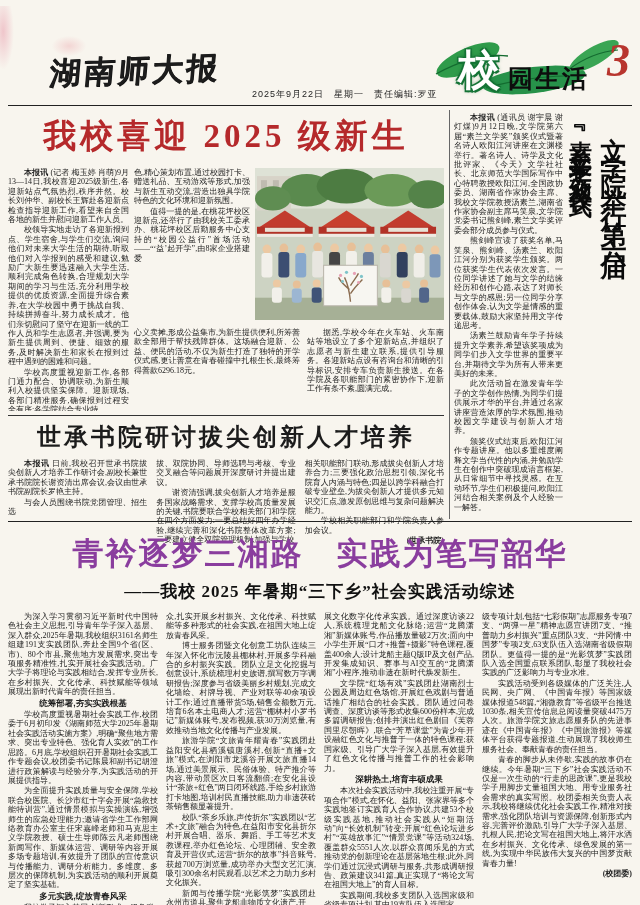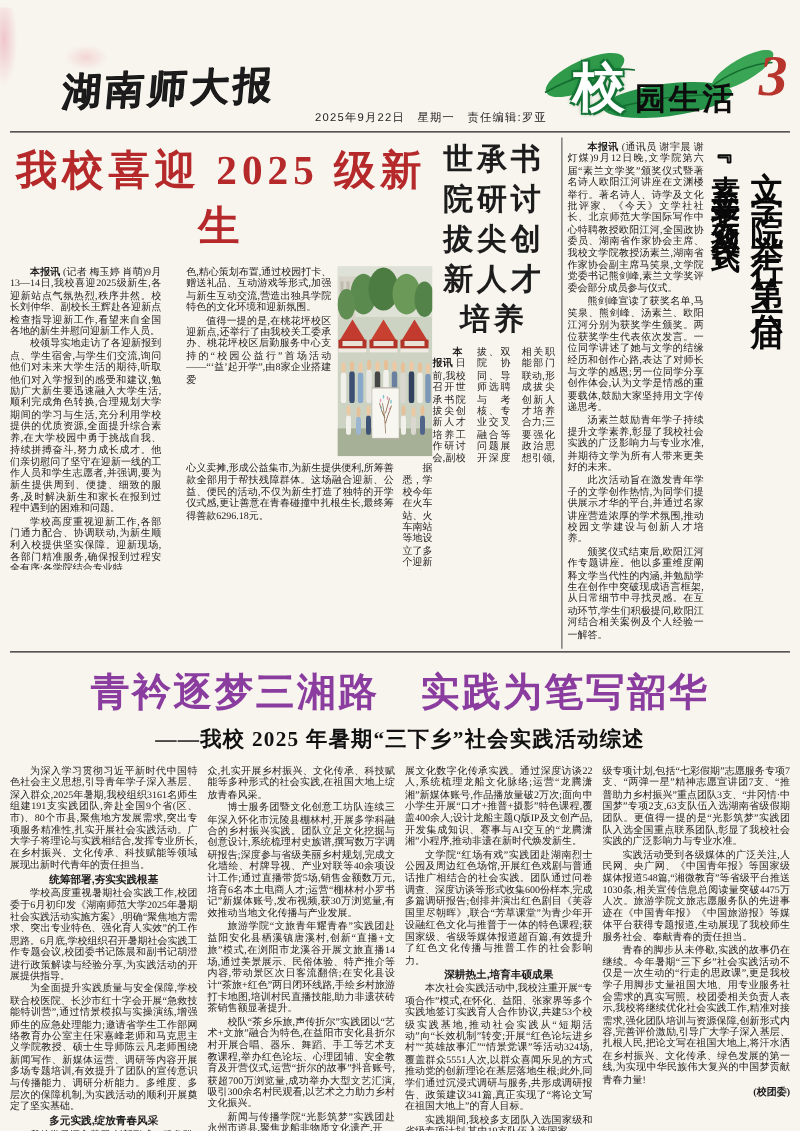--- a/index.html
+++ b/index.html
@@ -37,41 +37,41 @@
     position:absolute; left:92px; top:22px; font-size:25px; font-weight:bold; color:#0d0d0d;
     font-family:"Liberation Sans","DejaVu Sans",sans-serif; letter-spacing:2px;
   }
   .page-num {
     position:absolute; right:6px; top:-6px; font-size:46px; font-weight:bold;
     font-style:italic; color:#b8352e; font-family:"Liberation Serif",serif;
   }
 
   
   .main-row { display:flex; margin:0 8px; height:413px; border-bottom:1.5px solid #222; }
-  .left-block { width:438px; display:flex; flex-direction:row; }
+  .left-block { width:438px; display:flex; flex-direction:column; }
   .v-rule { width:1px; background:#666; margin:2px 4px 2px 5px; }
   .right-block { flex:1; display:flex; }
 
   
   .bodytext { font-size:8px; line-height:9.4px; text-align:justify; overflow:hidden; }
   .bodytext p { margin:0 0 1px 0; text-indent:2em; }
   .bodytext p.cont { text-indent:0; }
   .bodytext p.sig { text-indent:0; text-align:right; font-weight:bold; }
   .bodytext b { font-weight:bold;margin-top:26px; }
   .subhead {
     font-weight:bold; text-align:center; font-size:8.5px; margin:2px 0;
     font-family:"Liberation Sans","DejaVu Sans",sans-serif;
   }
 
   
   .red-headline {
     margin:6px 0 9px; font-size:33px; font-weight:bold; text-align:center;
     color:#b5292b; letter-spacing:4px;
   }
-  .a1-body { display:flex; height:243px;gap:15px; }
+  .a1-body { display:flex; height:243px; }
   .a1-col1 { width:121px; }
   .a1-right { flex:1; margin-left:5px; display:flex; flex-direction:column; }
   .a1-top { display:flex; height:155px; }
   .a1-col2 { width:116px; margin-right:5px; }
   .photo { flex:1; margin:0; }
   .photo svg { width:100%; height:152px; display:block; }
   .a1-bottom { flex:1; display:flex; margin-top:5px; }
   .a1-colA { width:166px; margin-right:7px; }
   .a1-colB { flex:1; }
 
@@ -266,21 +266,21 @@
         </div>
       </section>
     </div>
 
     <div class="v-rule"></div>
 
     <div class="right-block">
       <div class="a2-text bodytext">
           <p><b>本报讯</b> (通讯员 谢宇晨 谢灯煤)9月12日晚,文学院第六届“素兰文学奖”颁奖仪式暨著名诗人欧阳江河讲座在文渊楼举行。著名诗人、诗学及文化批评家、《今天》文学社社长、北京师范大学国际写作中心特聘教授欧阳江河,全国政协委员、湖南省作家协会主席、我校文学院教授汤素兰,湖南省作家协会副主席马笑泉,文学院党委书记熊剑峰,素兰文学奖评委会部分成员参与仪式。</p>
           <p>熊剑峰宣读了获奖名单,马笑泉、熊剑峰、汤素兰、欧阳江河分别为获奖学生颁奖。两位获奖学生代表依次发言。一位同学讲述了她与文学的结缘经历和创作心路,表达了对师长与文学的感恩;另一位同学分享创作体会,认为文学是情感的重要载体,鼓励大家坚持用文字传递思考。</p>
-          <p>汤素兰鼓励青年学子持续提升文学素养,彰显了我校社会实践的广泛影响力与专业水准,并期待文学为所有人带来更美好的未来。</p>
+          <p>汤素兰鼓励青年学子持续提升文学素养,希望该奖项成为同学们步入文学世界的重要平台,并期待文学为所有人带来更美好的未来。</p>
           <p>此次活动旨在激发青年学子的文学创作热情,为同学们提供展示才华的平台,并通过名家讲座营造浓厚的学术氛围,推动校园文学建设与创新人才培养。</p>
           <p>颁奖仪式结束后,欧阳江河作专题讲座。他以多重维度阐释文学当代性的内涵,并勉励学生在创作中突破现成语言框架,从日常细节中寻找灵感。在互动环节,学生们积极提问,欧阳江河结合相关案例及个人经验一一解答。</p>
         </div>
       <div class="v-headline">
         <div class="vh1">文学院举行第六届</div>
         <div class="vh2">『素兰文学奖』颁奖仪式</div>
       </div>
     </div>
   </div>
 
@@ -298,21 +298,21 @@
         </div>
       <div class="col">
           <p class="cont">众,扎实开展乡村振兴、文化传承、科技赋能等多种形式的社会实践,在祖国大地上绽放青春风采。</p>
           <p>博士服务团暨文化创意工坊队连续三年深入怀化市沅陵县棚林村,开展多学科融合的乡村振兴实践。团队立足文化挖掘与创意设计,系统梳理村史族谱,撰写数万字调研报告;深度参与省级美丽乡村规划,完成文化墙绘、村牌导视、产业对联等40余项设计工作;通过直播带货5场,销售金额数万元,培育6名本土电商人才;运营“棚林村小罗书记”新媒体账号,发布视频,获30万浏览量,有效推动当地文化传播与产业发展。</p>
           <p>旅游学院“文旅青年耀青春”实践团赴益阳安化县栖溪镇唐溪村,创新“直播+文旅”模式,在浏阳市龙溪谷开展文旅直播14场,通过美景展示、民俗体验、特产推介等内容,带动景区次日客流翻倍;在安化县设计“茶旅+红色”两日闭环线路,手绘乡村旅游打卡地图,培训村民直播技能,助力非遗茯砖茶销售额显著提升。</p>
           <p>校队“茶乡乐旅,声传折尔”实践团以“艺术+文旅”融合为特色,在益阳市安化县折尔村开展合唱、器乐、舞蹈、手工等艺术支教课程,举办红色论坛、心理团辅、安全教育及开营仪式,运营“折尔的故事”抖音账号,获超700万浏览量,成功举办大型文艺汇演,吸引300余名村民观看,以艺术之力助力乡村文化振兴。</p>
           <p>新闻与传播学院“光影筑梦”实践团赴永州市道县,聚焦龙船非物质文化遗产,开</p>
         </div>
       <div class="col">
           <p class="cont">展文化数字化传承实践。通过深度访谈22人,系统梳理龙船文化脉络;运营“龙腾潇湘”新媒体账号,作品播放量破2万次;面向中小学生开展“口才+推普+摄影”特色课程,覆盖400余人;设计龙船主题Q版IP及文创产品,开发集成知识、赛事与AI交互的“龙腾潇湘”小程序,推动非遗在新时代焕发新生。</p>
-          <p>文学院“红场有戏”实践团赴湖南烈士公园及周边红色场馆,开展红色戏剧与普通话推广相结合的社会实践。团队通过问卷调查、深度访谈等形式收集600份样本,完成多篇调研报告;创排并演出红色剧目《芙蓉国里尽朝晖》,联合“芳草课堂”为青少年开设融红色文化与推普于一体的特色课程;获国家级、省级等媒体报道超百篇,有效提升了红色文化传播与推普工作的社会影响力。</p>
+          <p>文学院“红场有戏”实践团赴湖南烈士公园及周边红色场馆,开展红色戏剧与普通话推广相结合的社会实践。团队通过问卷调查、深度访谈等形式收集600份样本,完成多篇调研报告;创排并演出红色剧目《芙蓉国里尽朝晖》,联合“芳草课堂”为青少年开设融红色文化与推普于一体的特色课程;获国家级、引导广大学子深入基层,有效提升了红色文化传播与推普工作的社会影响力。</p>
           <div class="subhead">深耕热土,培育丰硕成果</div>
           <p>本次社会实践活动中,我校注重开展“专项合作”模式,在怀化、益阳、张家界等多个实践地签订实践育人合作协议,共建53个校级实践基地,推动社会实践从“短期活动”向“长效机制”转变;开展“红色论坛进乡村”“英雄故事汇”“情景党课”等活动324场,覆盖群众5551人次,以群众喜闻乐见的方式推动党的创新理论在基层落地生根;此外,同学们通过沉浸式调研与服务,共形成调研报告、政策建议341篇,真正实现了“将论文写在祖国大地上”的育人目标。</p>
           <p>实践期间,我校多支团队入选国家级和省级专项计划,其中19支队伍入选国家</p>
         </div>
       <div class="col">
           <p class="cont">级专项计划,包括“七彩假期”志愿服务专项7支、“两弹一星”精神志愿宣讲团7支、“推普助力乡村振兴”重点团队3支、“井冈情·中国梦”专项2支,63支队伍入选湖南省级假期团队。更值得一提的是“光影筑梦”实践团队入选全国重点联系团队,彰显了我校社会实践的广泛影响力与专业水准。</p>
           <p>实践活动受到各级媒体的广泛关注,人民网、央广网、《中国青年报》等国家级媒体报道548篇,“湘微教育”等省级平台推送1030条,相关宣传信息总阅读量突破4475万人次。旅游学院文旅志愿服务队的先进事迹在《中国青年报》《中国旅游报》等媒体平台获得专题报道,生动展现了我校师生服务社会、奉献青春的责任担当。</p>
           <p>青春的脚步从未停歇,实践的故事仍在继续。今年暑期“三下乡”社会实践活动不仅是一次生动的“行走的思政课”,更是我校学子用脚步丈量祖国大地、用专业服务社会需求的真实写照。校团委相关负责人表示,我校将继续优化社会实践工作,精准对接需求,强化团队培训与资源保障,创新形式内容,完善评价激励,引导广大学子深入基层、扎根人民,把论文写在祖国大地上,将汗水洒在乡村振兴、文化传承、绿色发展的第一线,为实现中华民族伟大复兴的中国梦贡献青春力量!</p>
           <p class="sig">(校团委)</p>
         </div>

